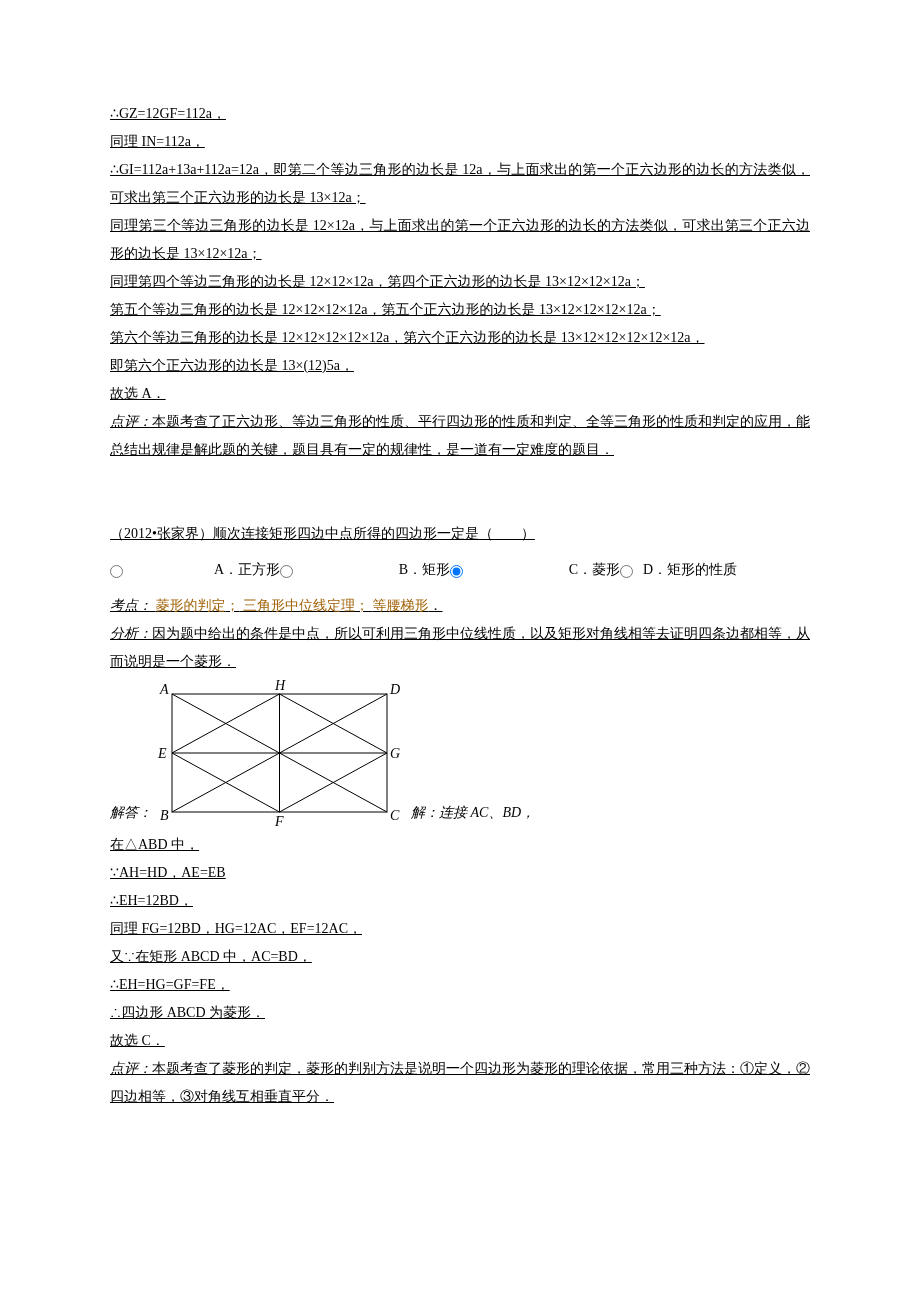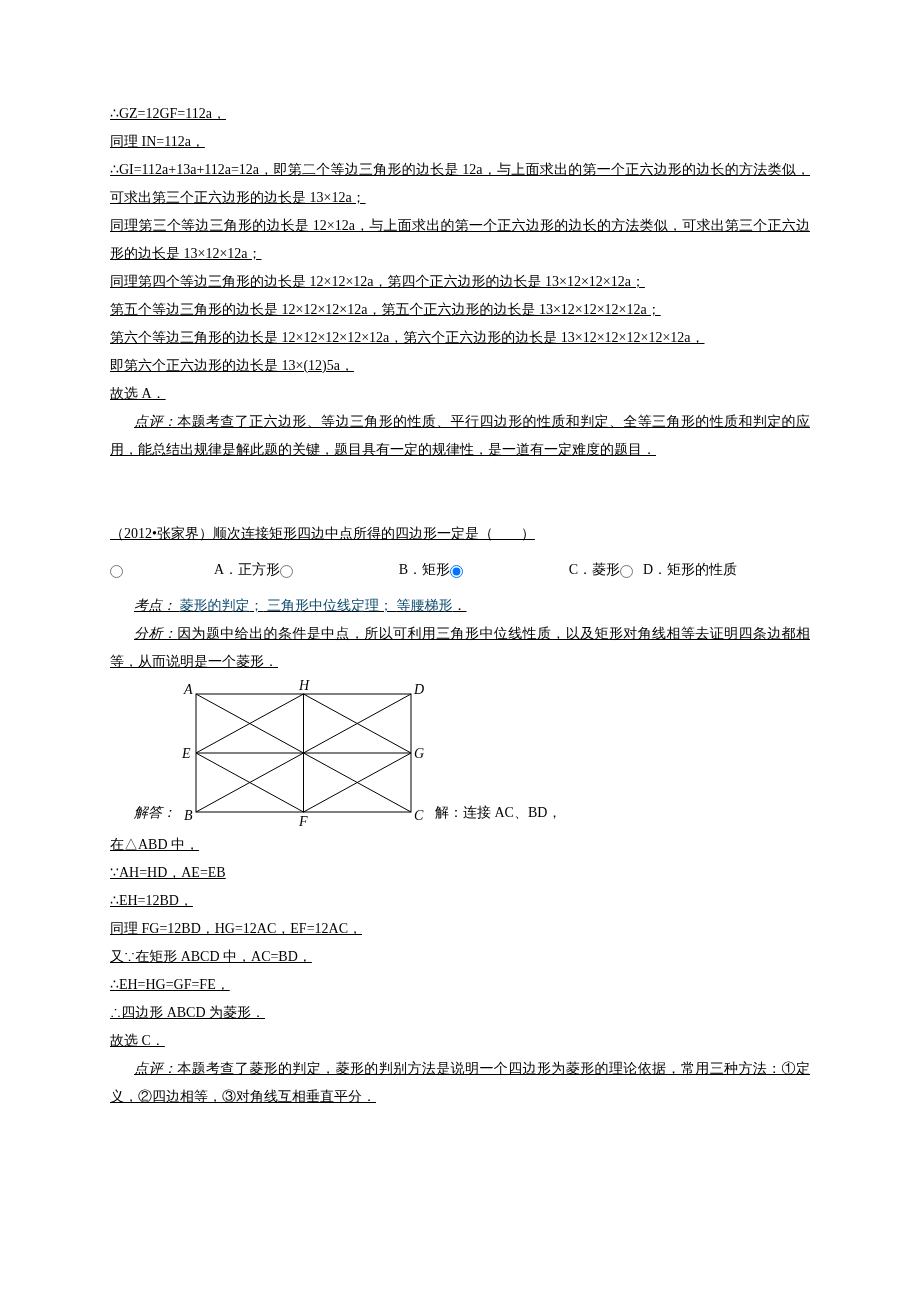--- a/index.html
+++ b/index.html
@@ -8,24 +8,23 @@
     font-family: "SimSun", "宋体", serif;
     font-size: 14px;
     line-height: 2;
     color: #000;
     width: 920px;
     box-sizing: border-box;
     background: #fff;
   }
   .italic {
     font-style: italic;
-    margin-left: 24px;
   }
   .orange {
-    color: #0c4a6e;
+    color: #a16207;
   }
   p {
     margin: 0;
     text-align: justify;
     text-decoration: underline;
   }
   .gap {
     height: 28px;
   }
   .options {
@@ -125,21 +124,21 @@
         <text x="123" y="14">H</text>
         <text x="238" y="18">D</text>
         <text x="6" y="82">E</text>
         <text x="238" y="82">G</text>
         <text x="8" y="144">B</text>
         <text x="123" y="150">F</text>
         <text x="238" y="144">C</text>
       </g>
     </svg>
   </span>
-  <span style="align-self:flex-end; padding-bottom:4px;">解：连接 AC、BD，</span>
+  <span style="align-self:flex-end; padding-bottom:4px;font-style:italic;">解：连接 AC、BD，</span>
 </div>
 
 <p><span>在△ABD 中，</span></p>
 <p><span>∵AH=HD，AE=EB</span></p>
 <p><span>∴EH=12BD，</span></p>
 <p><span>同理 FG=12BD，HG=12AC，EF=12AC，</span></p>
 <p><span>又∵在矩形 ABCD 中，AC=BD，</span></p>
 <p><span>∴EH=HG=GF=FE，</span></p>
 <p><span>∴四边形 ABCD 为菱形．</span></p>
 <p><span>故选 C．</span></p>

